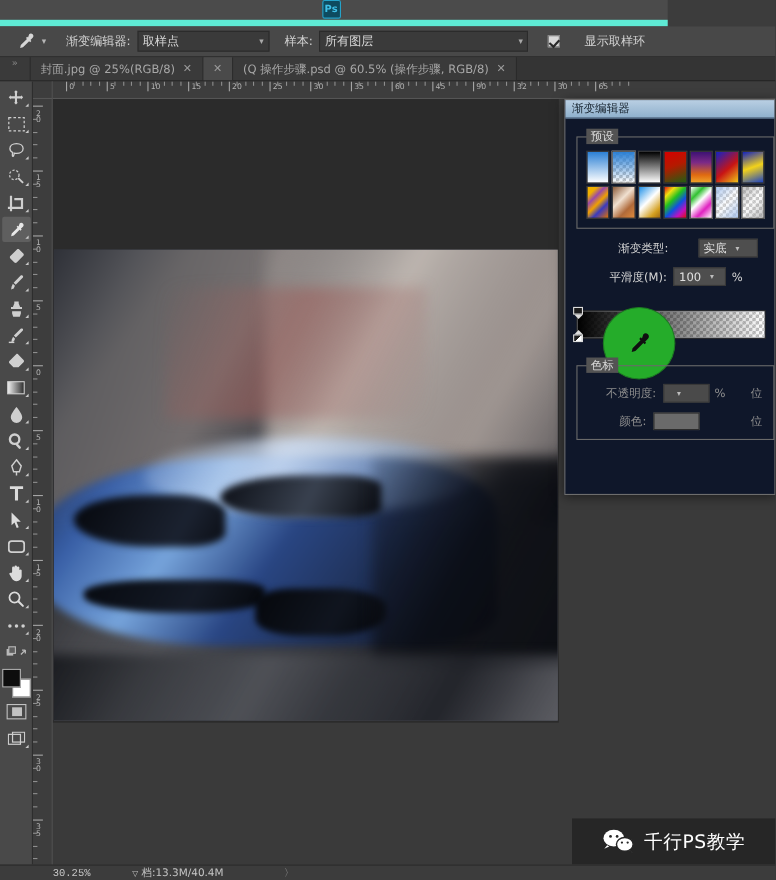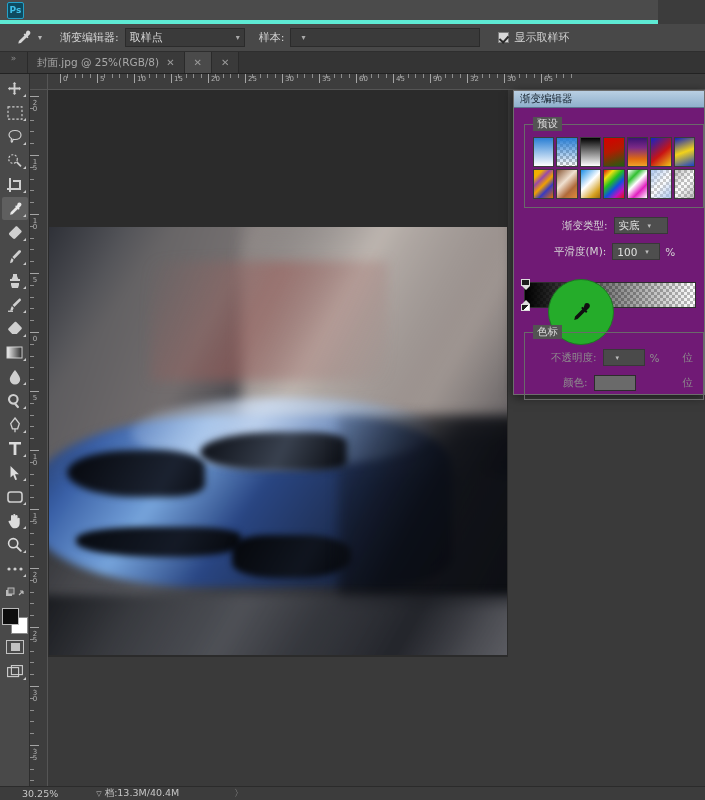--- a/index.html
+++ b/index.html
@@ -7,24 +7,25 @@
   html, body {
     width: 705px; height: 800px;
     background: #3b3b3b;
     font-family: "DejaVu Sans", "Liberation Sans", sans-serif;
     overflow: hidden;
   }
   #app { position: relative; width: 705px; height: 800px; background: #3c3c3c; }
 
   
   .menubar {
-    position: absolute; top: 0; left: 0; width: 658px; height: 24px;
+    position: absolute; top: 0; left: 0; width: 607px; height: 24px;
     background: #4b4b4b;
     display: flex; align-items: center;
-    border-bottom: 4px solid #5eead4;
+    border-bottom: 6px solid #5eead4;
+    flex-direction: column;
   }
   .ps-logo {
     width: 17px; height: 17px; margin-left: 7px; margin-right: 12px;
     background: #0e4b60; border: 1px solid #25a2c9; border-radius: 2px;
     color: #3fc0e8; font-size: 9px; font-weight: bold;
     display: flex; align-items: center; justify-content: center;
     flex: 0 0 auto;
   }
   .menu-item {
     color: #d6d6d6; font-size: 11.5px; padding: 2px 7px; white-space: nowrap;
@@ -153,22 +154,22 @@
     background: #2b2b2b;
   }
   .photo {
     position: absolute; left: 1px; top: 137px; width: 458px; height: 428px;
     overflow: hidden; background: #3a4050;
   }
   .photo .lay { position: absolute; left: -10%; top: -10%; width: 120%; height: 120%; }
 
   
   .dialog {
-    position: absolute; left: 513px; top: 90px; width: 192px; height: 305px;
-    background: #701a75; border: 1px solid #6d6d6d;
+    position: absolute; left: 513px; top: 90px; width: 192px; height: 360px;
+    background: #0f172a; border: 1px solid #6d6d6d;
     box-shadow: 0 2px 10px rgba(0,0,0,.55);
   }
   .dlg-title {
     height: 17px; background: linear-gradient(#b9cfe3, #8fb0cc);
     color: #14202b; font-size: 10.5px; display: flex; align-items: center;
     padding-left: 6px; border-bottom: 1px solid #5d7590;
   }
   .dlg-body { position: absolute; inset: 17px 0 0 0; padding: 6px 0 0 10px; }
   .grp {
     position: relative; border: 1px solid #6a6a6a; margin-right: 0px;
@@ -252,21 +253,21 @@
     margin-left: 6px;
   }
   .col-right { color: #8e8e8e; font-size: 10.5px; margin-left: auto; padding-right: 2px; }
 
   
   .statusbar {
     position: absolute; bottom: 0; left: 0; width: 705px; height: 14px;
     background: #3c3c3c; display: flex; align-items: center;
     border-top: 1px solid #2b2b2b; font-size: 9.5px; color: #c6c6c6;
   }
-  .st-zoom { margin-left: 22px; }
+  .st-zoom { margin-left: 48px; font-family: Liberation Mono, monospace; }
   .st-doc { margin-left: 38px; display: flex; align-items: center; gap: 3px; }
   .st-arrow { font-size: 7px; color: #bdbdbd; }
   .st-caret { margin-left: 55px; color: #9b9b9b; font-size: 9px; }
 
   
   .watermark {
     position: absolute; right: 0px; bottom: 14px; width: 185px; height: 42px;
     background: #262626; display: flex; align-items: center;
     justify-content: center; gap: 8px;
   }
@@ -290,40 +291,42 @@
     <div class="opt-caret">▾</div>
 
     <div class="opt-label">渐变编辑器:</div>
     <div class="opt-select sel-size">
       <span class="val">取样点</span>
       <span class="car">▾</span>
     </div>
 
     <div class="opt-label">样本:</div>
     <div class="opt-select sel-sample">
+      <span class="val">所有图层</span>
       <span class="car">▾</span>
     </div>
 
     <div class="opt-check">
       <span class="chkbox"></span>
-      <span class="opt-label" style="margin-left:0">显示取样环</span>
+      <span class="opt-label" style="margin-left:17px">显示取样环</span>
     </div>
   </div>
 
   <div class="tabbar">
     <div class="tab-grip">»</div>
     <div id="tabs" style="display:flex;">
         <div class="tab">
           <span>封面.jpg @ 25%(RGB/8)</span>
           <span class="x">✕</span>
         </div>
         <div class="tab active">
           <span class="x">✕</span>
         </div>
         <div class="tab">
+          <span>(Q 操作步骤.psd @ 60.5% (操作步骤, RGB/8)</span>
           <span class="x">✕</span>
         </div>
       </div>
   </div>
 
   <div class="toolbar">
 
     <div class="tool">
       <svg width="15" height="15" viewBox="0 0 16 16">
           <path d="M8 1l2 2H9v4h4V6l2 2-2 2V9H9v4h1l-2 2-2-2h1V9H3v1L1 8l2-2v1h4V3H6z" fill="#cfcfcf"></path>
@@ -742,21 +745,21 @@
             <div class="sw" style="background-image: linear-gradient(135deg, rgb(138, 90, 58) 0%, rgb(240, 224, 208) 40%, rgb(176, 106, 58) 70%, rgb(224, 138, 58) 100%);"></div>
             <div class="sw" style="background-image: linear-gradient(135deg, rgb(30, 144, 232) 0%, rgb(255, 255, 255) 45%, rgb(212, 160, 32) 80%, rgb(160, 106, 16) 100%);"></div>
             <div class="sw" style="background-image: linear-gradient(135deg, rgb(224, 16, 16) 0%, rgb(240, 224, 16) 20%, rgb(32, 192, 32) 40%, rgb(16, 80, 224) 60%, rgb(192, 16, 192) 80%, rgb(224, 16, 16) 100%);"></div>
             <div class="sw checker" style="background-image: linear-gradient(135deg, rgb(255, 255, 255) 0%, rgb(48, 192, 48) 25%, rgb(255, 255, 255) 45%, rgb(224, 32, 192) 70%, rgb(255, 255, 255) 100%), linear-gradient(45deg, rgb(188, 188, 188) 25%, transparent 25%, transparent 75%, rgb(188, 188, 188) 75%), linear-gradient(45deg, rgb(188, 188, 188) 25%, transparent 25%, transparent 75%, rgb(188, 188, 188) 75%); background-size: 100% 100%, 6px 6px, 6px 6px; background-position: 0px 0px, 0px 0px, 3px 3px;"></div>
             <div class="sw checker" style="background-image: linear-gradient(135deg, rgba(160, 190, 235, 0.85) 0%, rgba(255, 255, 255, 0.2) 50%, rgba(160, 190, 235, 0.85) 100%), linear-gradient(45deg, rgb(188, 188, 188) 25%, transparent 25%, transparent 75%, rgb(188, 188, 188) 75%), linear-gradient(45deg, rgb(188, 188, 188) 25%, transparent 25%, transparent 75%, rgb(188, 188, 188) 75%); background-size: 100% 100%, 6px 6px, 6px 6px; background-position: 0px 0px, 0px 0px, 3px 3px;"></div>
             <div class="sw checker" style="background-image: linear-gradient(135deg, rgba(140, 140, 140, 0.55) 0%, rgba(255, 255, 255, 0.1) 50%, rgba(140, 140, 140, 0.55) 100%), linear-gradient(45deg, rgb(188, 188, 188) 25%, transparent 25%, transparent 75%, rgb(188, 188, 188) 75%), linear-gradient(45deg, rgb(188, 188, 188) 25%, transparent 25%, transparent 75%, rgb(188, 188, 188) 75%); background-size: 100% 100%, 6px 6px, 6px 6px; background-position: 0px 0px, 0px 0px, 3px 3px;"></div>
           </div>
       </div>
 
 
-      <div class="frow" style="margin-left:38px;">
+      <div class="frow" style="margin-left:38px;gap:21px;">
         <span class="flab">渐变类型:</span>
         <span class="fselect" style="width:54px;">
           <span>实底</span>
           <span class="car">▾</span>
         </span>
       </div>
 
       <div class="frow" style="margin-left:30px;">
         <span class="flab">平滑度(M):</span>
         <span class="fselect" style="width:48px;">
@@ -800,20 +803,33 @@
 
         <div class="frow" style="margin-left:30px;">
           <span class="flab dim">颜色:</span>
           <span class="swatch-box"></span>
           <span class="col-right">位</span>
         </div>
       </div>
     </div>
   </div>
 
+  <div class="watermark">
+    <svg width="30" height="24" viewBox="0 0 30 24">
+      <ellipse cx="11" cy="9" rx="9.4" ry="7.6" fill="#ffffff"></ellipse>
+      <path d="M5 15.4l-2.6 3.2 4.4-2.1z" fill="#ffffff"></path>
+      <ellipse cx="21" cy="14.6" rx="7.6" ry="6.2" fill="#ffffff" stroke="#262626" stroke-width="1.3"></ellipse>
+      <path d="M25.6 19.6l2.4 2.7-4-1.8z" fill="#ffffff" stroke="#262626" stroke-width="1"></path>
+      <circle cx="8" cy="7.4" r="1.25" fill="#262626"></circle>
+      <circle cx="14" cy="7.4" r="1.25" fill="#262626"></circle>
+      <circle cx="18.4" cy="13" r="1.05" fill="#262626"></circle>
+      <circle cx="23.6" cy="13" r="1.05" fill="#262626"></circle>
+    </svg>
+    <span class="wm-text">千行PS教学</span>
+  </div>
 
   <div class="statusbar">
     <span class="st-zoom">30.25%</span>
     <span class="st-doc">
       <span class="st-arrow">▽</span>
       <span>档:13.3M/40.4M</span>
     </span>
     <span class="st-caret">〉</span>
   </div>
 

